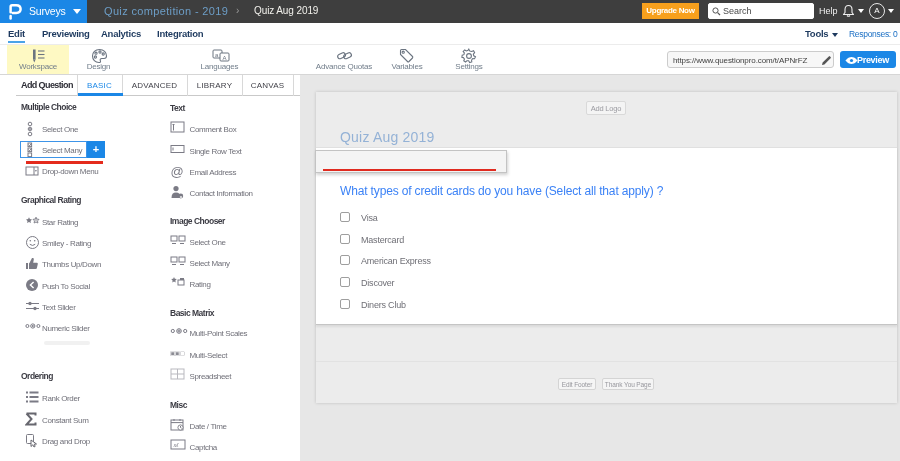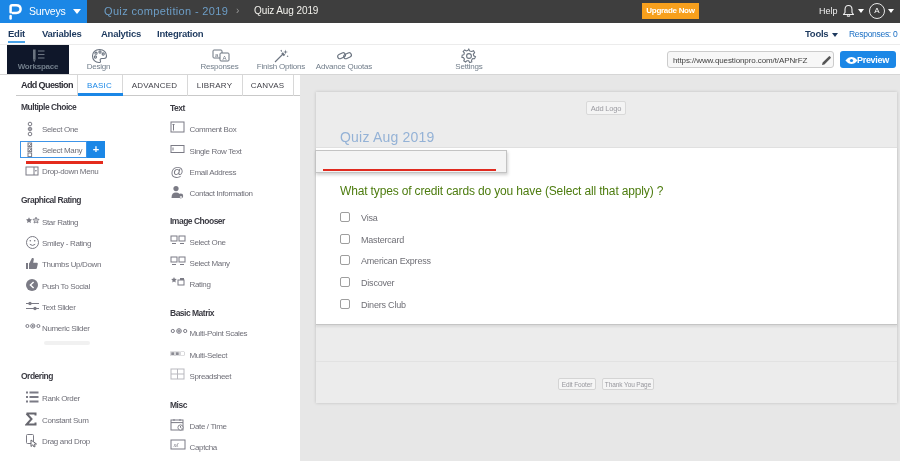--- a/index.html
+++ b/index.html
@@ -21,21 +21,21 @@
 #av{position:absolute;left:869px;top:3px;width:16px;height:16px;border:1.5px solid #e8e8e8;border-radius:50%;color:#fff;font-size:8px;text-align:center;line-height:13px;}
 
 #row2{position:absolute;left:0;top:23px;width:900px;height:22px;background:#fff;border-bottom:1px solid #ececec;}
 .nav{position:absolute;top:5px;font-size:9.5px;font-weight:bold;color:#1e3a5f;letter-spacing:-0.25px;}
 #edit{border-bottom:2px solid #4aa3e8;padding-bottom:2px;}
 
 #row3{position:absolute;left:0;top:45px;width:900px;height:30px;background:#fff;border-bottom:1px solid #d6d6d6;}
 .tool{position:absolute;top:0;height:29px;text-align:center;}
 .tool .lbl{position:absolute;bottom:3px;left:0;right:0;font-size:8px;color:#717d8a;letter-spacing:-0.2px;}
 .tool svg{position:absolute;top:3px;left:50%;margin-left:-8px;}
-#tws{background:#0f172a;font-weight:bold;}
+#tws{background:#fef9c3;}
 #urlbox{position:absolute;left:667px;top:6px;width:167px;height:17px;background:#f7f7f7;border:1px solid #ccc;border-radius:3px;}
 #urlbox span{position:absolute;left:5px;top:4px;font-size:8px;font-weight:normal;color:#3f3f3f;letter-spacing:-0.1px;}
 #pvbtn{position:absolute;left:840px;top:6px;width:56px;height:17px;background:#1b87e6;border-radius:3px;color:#fff;text-align:center;}
 #pvbtn span{position:absolute;left:17px;top:4px;font-size:9px;font-weight:bold;letter-spacing:-0.3px;}
 
 #panel{position:absolute;left:16px;top:75px;width:300px;height:386px;background:#fff;border-right:1px solid #ddd;}
 #ptabs{position:absolute;left:0;top:0;width:300px;height:21px;border-bottom:1px solid #c9c9c9;}
 #ptabs .aq{position:absolute;left:5px;top:5px;font-size:9px;font-weight:bold;color:#2e2e36;letter-spacing:-0.6px;}
 .tsep{position:absolute;top:0;width:1px;height:21px;background:#d8d8d8;}
 .ptab{position:absolute;top:6px;font-size:8px;color:#3f3f46;text-align:center;letter-spacing:0.2px;}
@@ -54,21 +54,21 @@
 
 #smbox{position:absolute;left:4px;top:66px;width:67px;height:17px;border:1px solid #3d94e8;z-index:2;}
 #smplus{position:absolute;left:71px;top:66px;width:18px;height:17px;background:#1b87e6;z-index:2;color:#fff;font-weight:bold;font-size:11px;text-align:center;line-height:16px;}
 #smred{position:absolute;left:10px;top:86px;width:77px;height:2.5px;background:#e42b1d;}
 
 #stage{position:absolute;left:300px;top:75px;width:600px;height:386px;background:#e7e7e7;}
 #card{position:absolute;left:16px;top:17px;width:581px;height:311px;background:#ececec;box-shadow:0 0 3px rgba(0,0,0,0.18);}
 #qarea{position:absolute;left:0;top:55px;width:581px;height:178px;background:#fff;border-top:1px solid #e0e0e0;border-bottom:1px solid #c5c5c5;box-shadow:0 2px 2px rgba(0,0,0,0.08);}
 #addlogo{position:absolute;left:270px;top:9px;width:40px;height:14px;background:#f4f4f4;border:1px solid #d9d9d9;border-radius:2px;font-size:7.5px;color:#9a9aa0;text-align:center;line-height:13px;letter-spacing:-0.2px;}
 #qtitle{position:absolute;left:24px;top:37px;font-size:14px;color:#94b2d6;letter-spacing:0.2px;}
-#question{position:absolute;left:24px;top:36px;font-size:12px;color:#4d7c0f;letter-spacing:-0.15px;}
+#question{position:absolute;left:24px;top:36px;font-size:12px;color:#3b82f6;letter-spacing:-0.15px;}
 .cbrow{position:absolute;left:24px;height:12px;}
 .cbx{position:absolute;left:0;top:0;width:10px;height:10px;border:1px solid #9e9e9e;border-radius:2px;background:#fff;}
 .cbl{position:absolute;left:21px;top:1px;font-size:9px;color:#6f6f76;letter-spacing:-0.2px;white-space:nowrap;}
 #footerline{position:absolute;left:0;top:269px;width:581px;border-top:1px solid #e2e2e2;}
 .fbtn{position:absolute;top:286px;height:12px;background:#f5f5f5;border:1px solid #d4d4d4;border-radius:2px;font-size:6.5px;color:#96969c;text-align:center;letter-spacing:-0.1px;line-height:11px;}
 #popup{position:absolute;left:15px;top:75px;width:192px;height:23px;background:#f4f4f4;border:1px solid #c3c3c3;box-shadow:1px 2px 3px rgba(0,0,0,0.18);z-index:5;}
 #popup .pt{position:absolute;left:7px;top:6px;font-size:9.5px;color:#3a3a40;letter-spacing:-0.3px;white-space:nowrap;}
 #popup .red{position:absolute;left:7px;top:17.5px;width:173px;height:2px;background:#e02b20;}
 svg{display:block;}
 </style></head>
@@ -80,33 +80,40 @@
         <path d="M3.6 9.2 L3.6 3.7 Q3.6 2.2 5.1 2.2 L9.2 2.2 Q13.6 2.2 13.6 6.1 Q13.6 10 9.2 10 L5.8 10" stroke="#fff" stroke-width="2.5" fill="none" stroke-linecap="round"></path>
         <line x1="3.6" y1="13" x2="3.6" y2="15.4" stroke="#fff" stroke-width="2.5" stroke-linecap="round"></line>
       </svg>
     <span class="srv">Surveys</span>
       <span class="car"></span>
   </div>
   <span class="bc1">Quiz competition - 2019</span>
   <span class="bcsep">›</span>
   <span class="bc2">Quiz Aug 2019</span>
   <div id="upg">Upgrade Now</div>
+  <div id="srch">
+    <svg class="abs" style="left:3px;top:3px" width="9" height="9" viewBox="0 0 9 9">
+        <circle cx="3.5" cy="3.5" r="2.6" stroke="#555" stroke-width="1" fill="none"></circle>
+        <line x1="5.6" y1="5.6" x2="8" y2="8" stroke="#555" stroke-width="1.2"></line>
+      </svg>
+    <span>Search</span>
+  </div>
   <span id="help">Help</span>
   <svg class="abs" style="left:841px;top:4px" width="15" height="15" viewBox="0 0 15 15">
       <path d="M7.5 1.5 Q11 1.5 11 5.5 L11 8.5 L12.5 10.5 L2.5 10.5 L4 8.5 L4 5.5 Q4 1.5 7.5 1.5 Z" stroke="#f0f0f0" stroke-width="1.1" fill="none" stroke-linejoin="round"></path>
       <path d="M6 11.5 Q7.5 13 9 11.5" stroke="#f0f0f0" stroke-width="1.1" fill="none"></path>
     </svg>
   <div class="caret-w abs" style="left:858px;top:9px"></div>
   <div id="av">A</div>
   <div class="caret-w abs" style="left:888px;top:9px"></div>
 </div>
 
 <div id="row2">
   <span class="nav" id="edit" style="left:8px">Edit</span>
-  <span class="nav" style="left:42px">Variables</span>
+  <span class="nav" style="left:42px">Previewing</span>
   <span class="nav" style="left:101px">Analytics</span>
   <span class="nav" style="left:157px">Integration</span>
   <span class="nav" style="left:805px">Tools</span>
   <div class="abs" style="left:832px;top:10px;width:0;height:0;border-left:3.5px solid transparent;border-right:3.5px solid transparent;border-top:4px solid #1e3a5f"></div>
   <span class="nav" style="left:849px;color:#1b6fc4;font-weight:normal;font-size:8.5px;letter-spacing:-0.3px;top:6px">Responses: 0</span>
 </div>
 
 <div id="row3">
   <div class="tool" id="tws" style="left:7px;width:62px">
     <svg width="16" height="16" viewBox="0 0 16 16" fill="none" stroke="#6b7480" stroke-width="1.1">
@@ -128,38 +135,35 @@
       </svg>
     <span class="lbl">Design</span>
   </div>
   <div class="tool" style="left:189px;width:61px">
     <svg width="18" height="15" viewBox="0 0 18 15" fill="none" stroke="#6b7480" stroke-width="1">
         <rect x="1" y="2" width="9" height="8" rx="1"></rect>
         <rect x="8" y="5" width="9" height="8" rx="1" fill="#fff"></rect>
         <text x="3" y="8.6" font-size="6" fill="#6b7480" stroke="none" font-family="Liberation Sans">a</text>
         <text x="10.4" y="11.6" font-size="6" fill="#6b7480" stroke="none" font-family="Liberation Sans">A</text>
       </svg>
-    <span class="lbl">Responses</span>
-  </div>
-  <div class="tool" style="left:250px;width:62px">
-    <svg width="16" height="16" viewBox="0 0 16 16" fill="none" stroke="#6b7480" stroke-width="1.1">
-        <line x1="2" y1="14" x2="10" y2="6"></line>
-        <path d="M9 5 L11.5 7.5" stroke-width="2"></path>
-        <path d="M12.5 1.5 L13 3.5 L15 4 L13 4.6 L12.5 6.6 L12 4.6 L10 4 L12 3.5 Z" fill="#6b7480" stroke="none"></path>
-        <line x1="8" y1="2" x2="8.6" y2="3.6"></line>
-        <line x1="14" y1="8" x2="15.2" y2="8.6"></line>
-      </svg>
-    <span class="lbl">Finish Options</span>
+    <span class="lbl">Languages</span>
   </div>
   <div class="tool" style="left:312px;width:64px">
     <svg width="17" height="15" viewBox="0 0 17 15" fill="none" stroke="#6b7480" stroke-width="1.2">
         <rect x="1.5" y="5.5" width="8" height="4.5" rx="2.2" transform="rotate(-25 5.5 7.7)"></rect>
         <rect x="7.5" y="5.5" width="8" height="4.5" rx="2.2" transform="rotate(-25 11.5 7.7)"></rect>
       </svg>
     <span class="lbl">Advance Quotas</span>
+  </div>
+  <div class="tool" style="left:376px;width:62px">
+    <svg width="15" height="15" viewBox="0 0 15 15" fill="none" stroke="#6b7480" stroke-width="1.1">
+        <path d="M1.5 6.5 L1.5 2.5 Q1.5 1.5 2.5 1.5 L6.5 1.5 L13.5 8.5 Q14.2 9.2 13.5 10 L10 13.5 Q9.2 14.2 8.5 13.5 Z"></path>
+        <circle cx="4.2" cy="4.2" r="1.1"></circle>
+      </svg>
+    <span class="lbl">Variables</span>
   </div>
   <div class="tool" style="left:438px;width:62px">
     <svg width="16" height="16" viewBox="0 0 16 16" fill="none" stroke="#6b7480" stroke-width="1.1">
         <circle cx="8" cy="8" r="2.4"></circle>
         <path d="M8 1.2 L9 3.2 L11 3.6 L12.8 2.8 L13.9 4.8 L12.6 6.2 L13 8 L14.8 9 L13.8 11 L11.9 10.8 L10.8 12.3 L11 14.2 L8.8 14.8 L7.8 13 L6 13 L4.6 14.3 L2.8 13 L3.5 11.2 L2.4 9.8 L0.9 9.5 L1.2 7.3 L3 6.8 L3.4 5 L2.2 3.5 L3.8 2 L5.5 3 L7.2 2.4 Z" transform="scale(0.98)"></path>
       </svg>
     <span class="lbl">Settings</span>
   </div>
   <div id="urlbox">
       <span>https://www.questionpro.com/t/APNrFZ</span>

